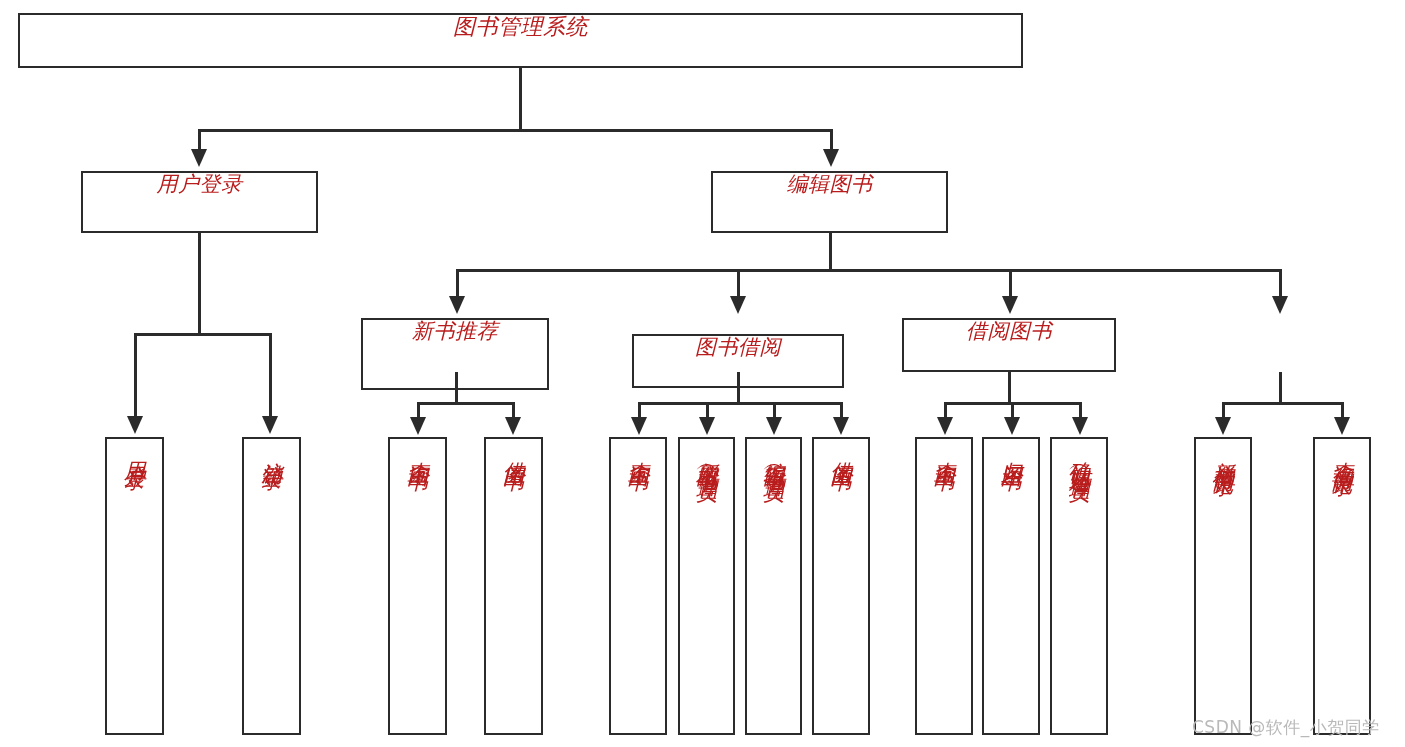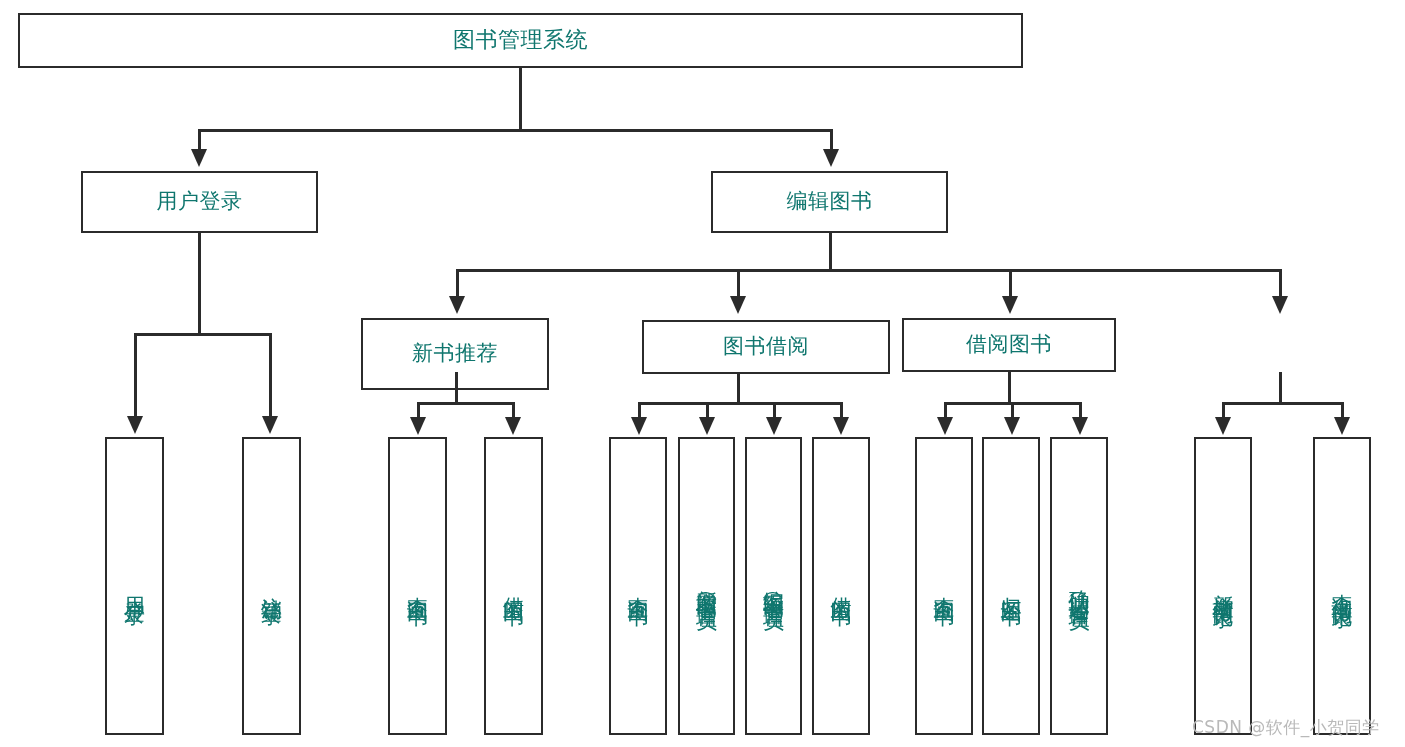--- a/index.html
+++ b/index.html
@@ -14,24 +14,24 @@
     height: 747px;
     background: #ffffff;
     overflow: hidden;
   }
   
   .node {
     position: absolute;
     background: #ffffff;
     border: 2.5px solid #2b2b2b;
     display: flex;
-    align-items: center;
     justify-content: center;
-    color: #0f766e;
+    color: #b91c1c;
     letter-spacing: 0.5px;
+    font-style: italic;
   }
   .node.h {               
     font-size: 21px;
     line-height: 1.1;
   }
   .node.v {               
     font-size: 21px;
     line-height: 1.15;
     padding: 6px 0;
   }
@@ -105,21 +105,21 @@
 
   <div class="vline" style="left:1009px; top:269px; height:28px;"></div>
   <div class="arrow" style="left:1002px; top:296px;"></div>
 
   <div class="vline" style="left:1279px; top:269px; height:28px;"></div>
   <div class="arrow" style="left:1272px; top:296px;"></div>
 
   <div class="node h" style="left:361px; top:318px; width:188px; height:72px;">
     <span>新书推荐</span>
   </div>
-  <div class="node h" style="left:632px; top:320px; width:248px; height:54px;margin-left:10px;">
+  <div class="node h" style="left:632px; top:334px; width:212px; height:54px;">
     <span>图书借阅</span>
   </div>
   <div class="node h" style="left:902px; top:318px; width:214px; height:54px;">
     <span>借阅图书</span>
   </div>
 
   <div class="vline" style="left:198px; top:233px; height:102px;"></div>
   <div class="hline" style="left:134px; top:333px; width:137px;"></div>
   <div class="vline" style="left:134px; top:333px; height:84px;"></div>
   <div class="arrow" style="left:127px; top:416px;"></div>

